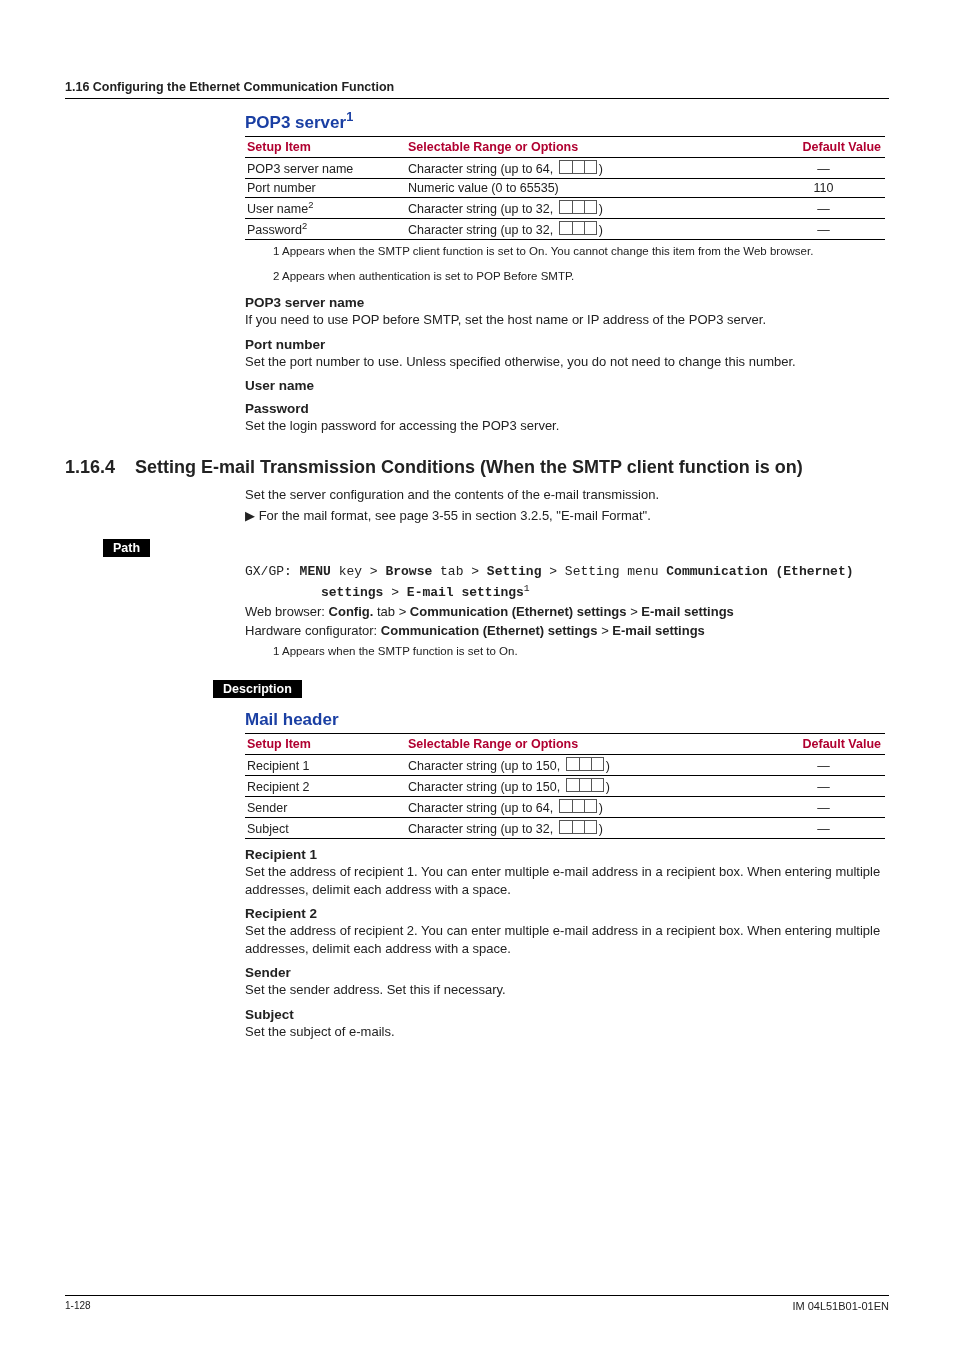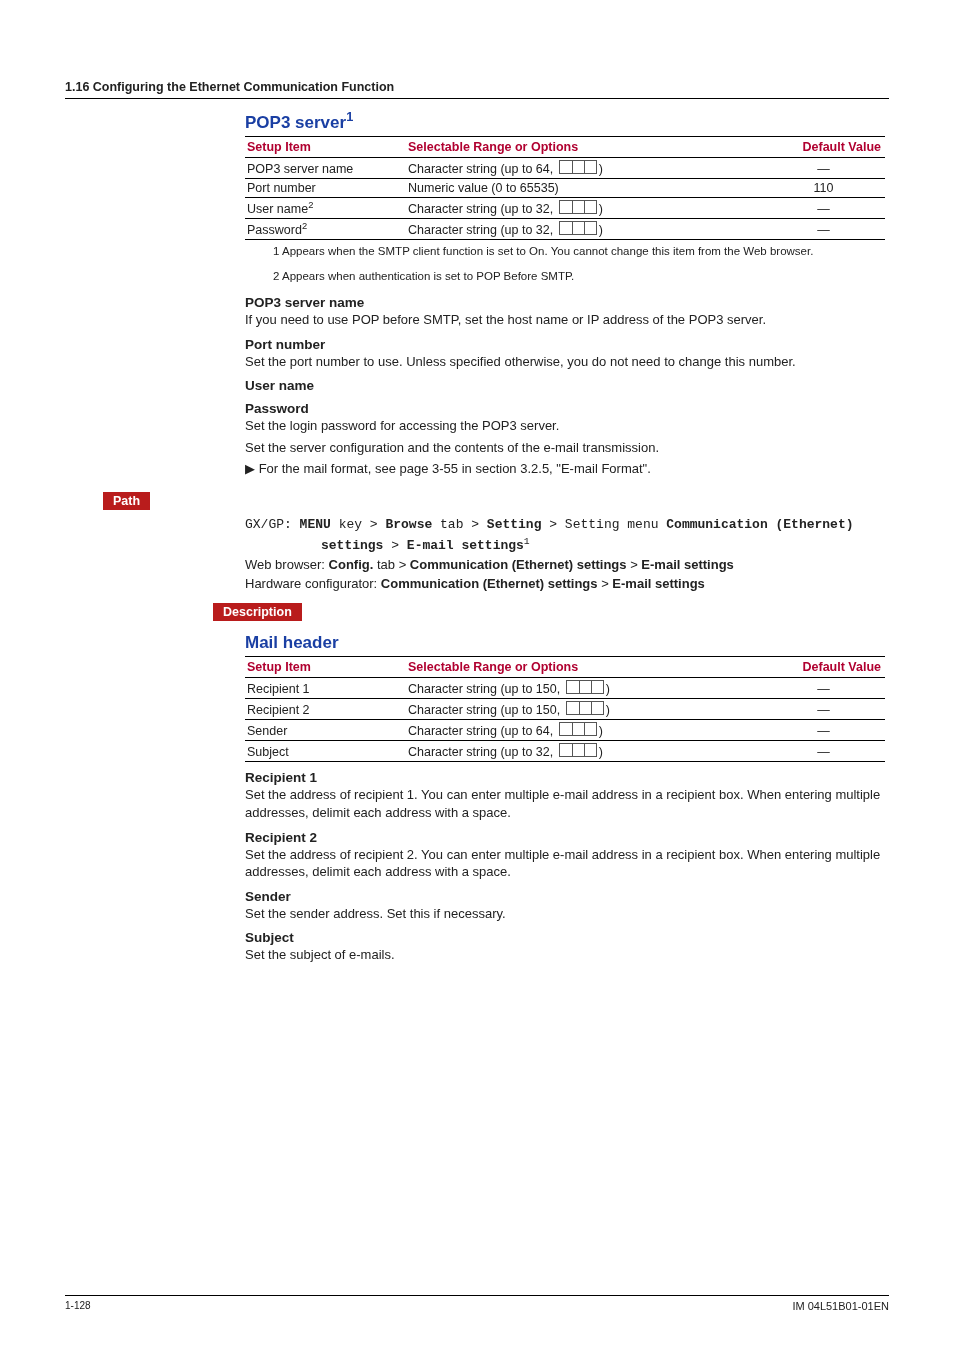--- a/index.html
+++ b/index.html
@@ -92,21 +92,21 @@
   .h2num {
     font-weight: bold;
     font-size: 18px;
     margin: 22px 0 8px 0;
     display: flex;
   }
   .h2num .num { width: 70px; flex: none; }
   .h2num .txt { flex: 1; }
   .path-label, .desc-label {
     display: inline-block;
-    background: #b91c1c;
+    background: #000000;
     color: #fff;
     font-weight: bold;
     font-size: 12.5px;
     padding: 2px 10px;
     margin: 10px 0 6px 0;
   }
   .desc-label-wrap {
     margin-left: 148px;
   }
   .pathblock {
@@ -180,40 +180,45 @@
     <div class="sub-head">POP3 server name</div>
     <div class="para">If you need to use POP before SMTP, set the host name or IP address of the POP3 server.</div>
     <div class="sub-head">Port number</div>
     <div class="para">Set the port number to use. Unless specified otherwise, you do not need to change this number.</div>
     <div class="sub-head">User name</div>
     <div class="sub-head">Password</div>
     <div class="para">Set the login password for accessing the POP3 server.</div>
   </div>
 
   
+  <div class="h2num">
+    <div class="num">1.16.4</div>
+    <div class="txt">Setting E-mail Transmission Conditions (When the SMTP client function is on)</div>
+  </div>
 
   <div class="indent1">
     <div class="para">Set the server configuration and the contents of the e-mail transmission.</div>
     <div class="para">
       <span>▶</span>
       <span>For the mail format, see page 3-55 in section 3.2.5, "E-mail Format".</span>
     </div>
   </div>
 
   <span class="path-label" style="margin-left:38px">Path</span>
   <div class="pathblock">
     <div class="row1">
       <span>GX/GP: </span><b><span>MENU</span></b> key &gt; <b>Browse</b> tab &gt; <b>Setting</b> &gt; Setting menu <b>Communication (Ethernet) settings</b> &gt; <b>E-mail settings</b><sup>1</sup>
     </div>
     <div>
       <span>Web browser: </span><b>Config.</b> tab &gt; <b>Communication (Ethernet) settings</b> &gt; <b>E-mail settings</b>
     </div>
     <div>
       <span>Hardware configurator: </span><b>Communication (Ethernet) settings</b> &gt; <b>E-mail settings</b>
     </div>
+    <div class="footnotes" style="margin-left:28px">1  Appears when the SMTP function is set to On.</div>
   </div>
 
   <div class="desc-label-wrap">
     <span class="desc-label">Description</span>
   </div>
 
   
   <div class="indent1">
     <div class="blue-head">Mail header</div>
 

